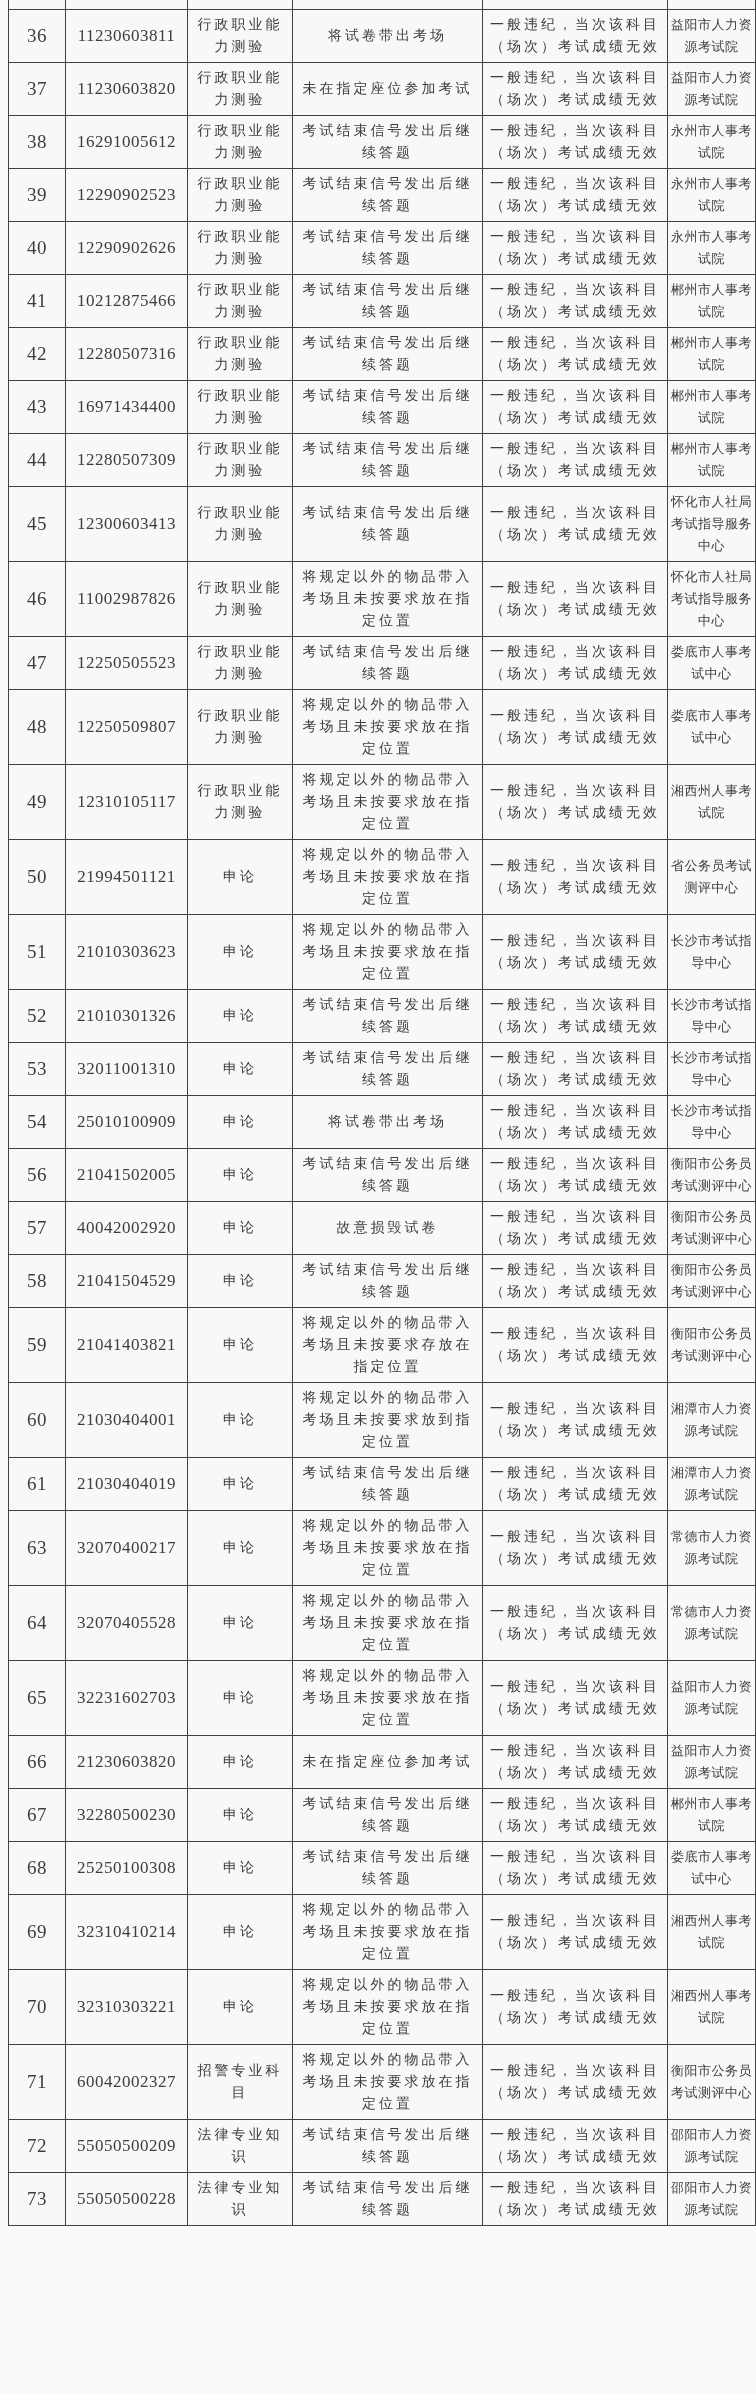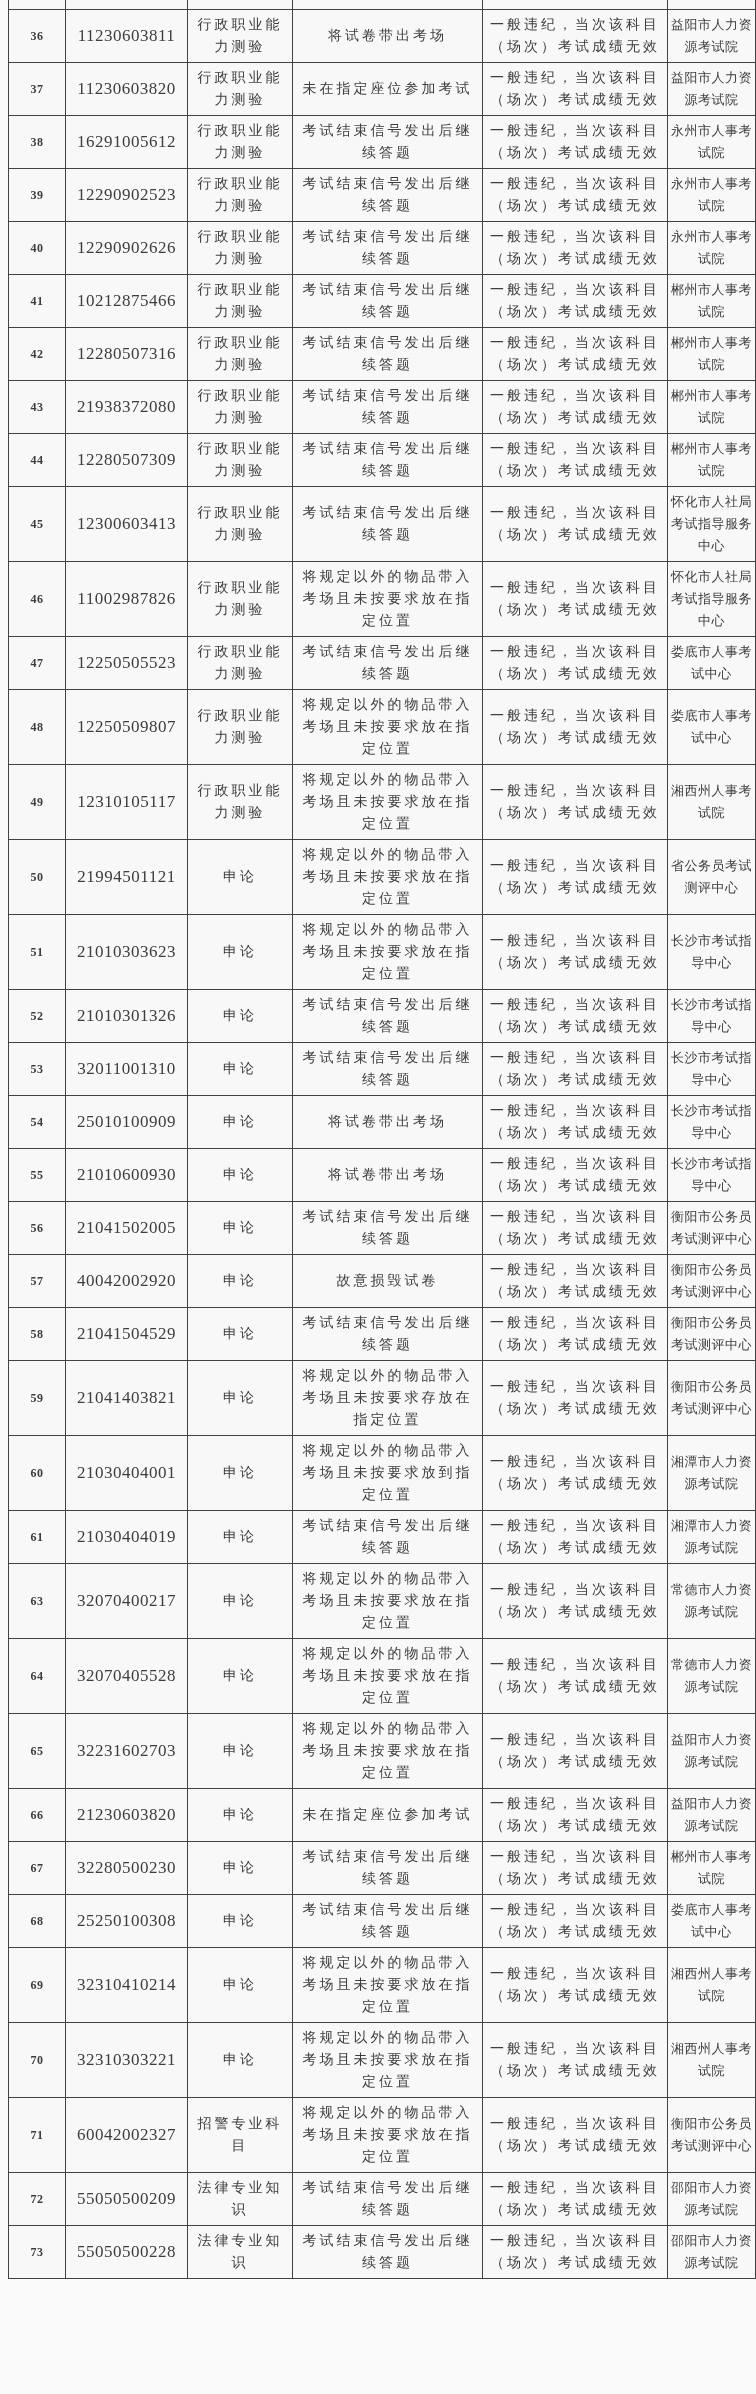--- a/index.html
+++ b/index.html
@@ -40,23 +40,22 @@
     border-top: none;
   }
   col.c-seq       { width: 57px; }
   col.c-id        { width: 122px; }
   col.c-subject   { width: 105px; }
   col.c-violation { width: 190px; }
   col.c-penalty   { width: 185px; }
   col.c-org       { width: 88px; }
 
   td.c-seq {
-    font-size: 12px;
+    font-size: 19px;
     letter-spacing: 0.5px;
-    font-weight: bold;
   }
   td.c-id {
     font-size: 17px;
     letter-spacing: 0.5px;
   }
   td.c-subject {
     font-size: 14px;
     letter-spacing: 3px;
   }
   td.c-violation {
@@ -153,21 +152,21 @@
     <td class="c-seq">42</td>
     <td class="c-id">12280507316</td>
     <td class="c-subject">行政职业能力测验</td>
     <td class="c-violation">考试结束信号发出后继续答题</td>
     <td class="c-penalty">一般违纪，当次该科目（场次）考试成绩无效</td>
     <td class="c-org">郴州市人事考试院</td>
   </tr>
 
   <tr class="data-row">
     <td class="c-seq">43</td>
-    <td class="c-id">21938372080</td>
+    <td class="c-id">16971434400</td>
     <td class="c-subject">行政职业能力测验</td>
     <td class="c-violation">考试结束信号发出后继续答题</td>
     <td class="c-penalty">一般违纪，当次该科目（场次）考试成绩无效</td>
     <td class="c-org">郴州市人事考试院</td>
   </tr>
 
   <tr class="data-row">
     <td class="c-seq">44</td>
     <td class="c-id">12280507309</td>
     <td class="c-subject">行政职业能力测验</td>
@@ -259,28 +258,20 @@
 
   <tr class="data-row">
     <td class="c-seq">54</td>
     <td class="c-id">25010100909</td>
     <td class="c-subject">申论</td>
     <td class="c-violation">将试卷带出考场</td>
     <td class="c-penalty">一般违纪，当次该科目（场次）考试成绩无效</td>
     <td class="c-org">长沙市考试指导中心</td>
   </tr>
 
-  <tr class="data-row">
-    <td class="c-seq">55</td>
-    <td class="c-id">21010600930</td>
-    <td class="c-subject">申论</td>
-    <td class="c-violation">将试卷带出考场</td>
-    <td class="c-penalty">一般违纪，当次该科目（场次）考试成绩无效</td>
-    <td class="c-org">长沙市考试指导中心</td>
-  </tr>
 
   <tr class="data-row">
     <td class="c-seq">56</td>
     <td class="c-id">21041502005</td>
     <td class="c-subject">申论</td>
     <td class="c-violation">考试结束信号发出后继续答题</td>
     <td class="c-penalty">一般违纪，当次该科目（场次）考试成绩无效</td>
     <td class="c-org">衡阳市公务员考试测评中心</td>
   </tr>
 

